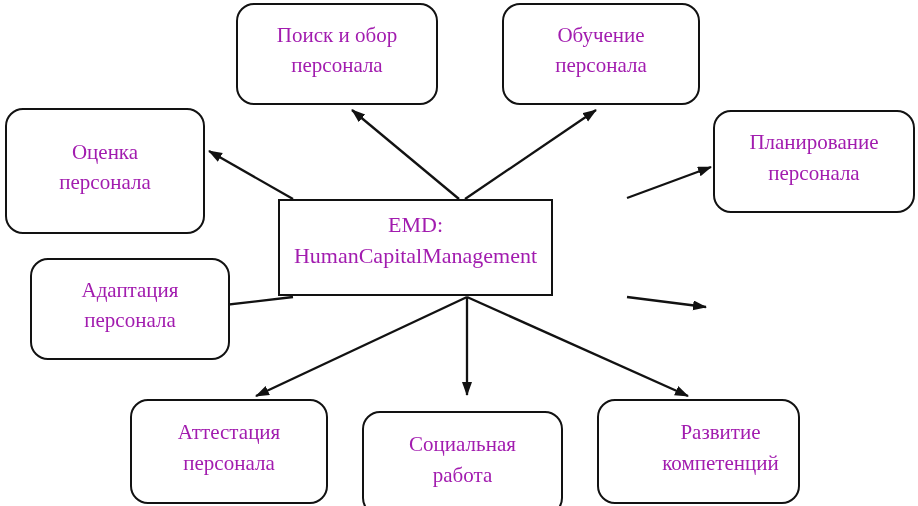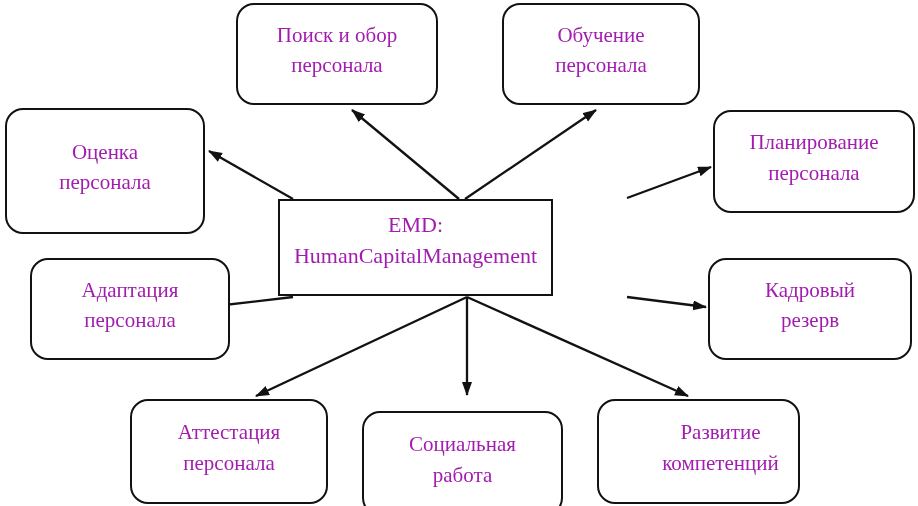--- a/index.html
+++ b/index.html
@@ -104,24 +104,20 @@
   <div class="node node--rounded pos-planning">
     <span class="node-label">Планирование
 персонала</span>
   </div>
 
   <div class="node node--rounded pos-adaptation">
     <span class="node-label">Адаптация
 персонала</span>
   </div>
 
-  <div class="node node--rounded pos-reserve">
-    <span class="node-label">Кадровый
-резерв</span>
-  </div>
 
   <div class="node node--rounded pos-attestation">
     <span class="node-label">Аттестация
 персонала</span>
   </div>
 
   <div class="node node--rounded pos-social">
     <span class="node-label">Социальная
 работа</span>
   </div>

